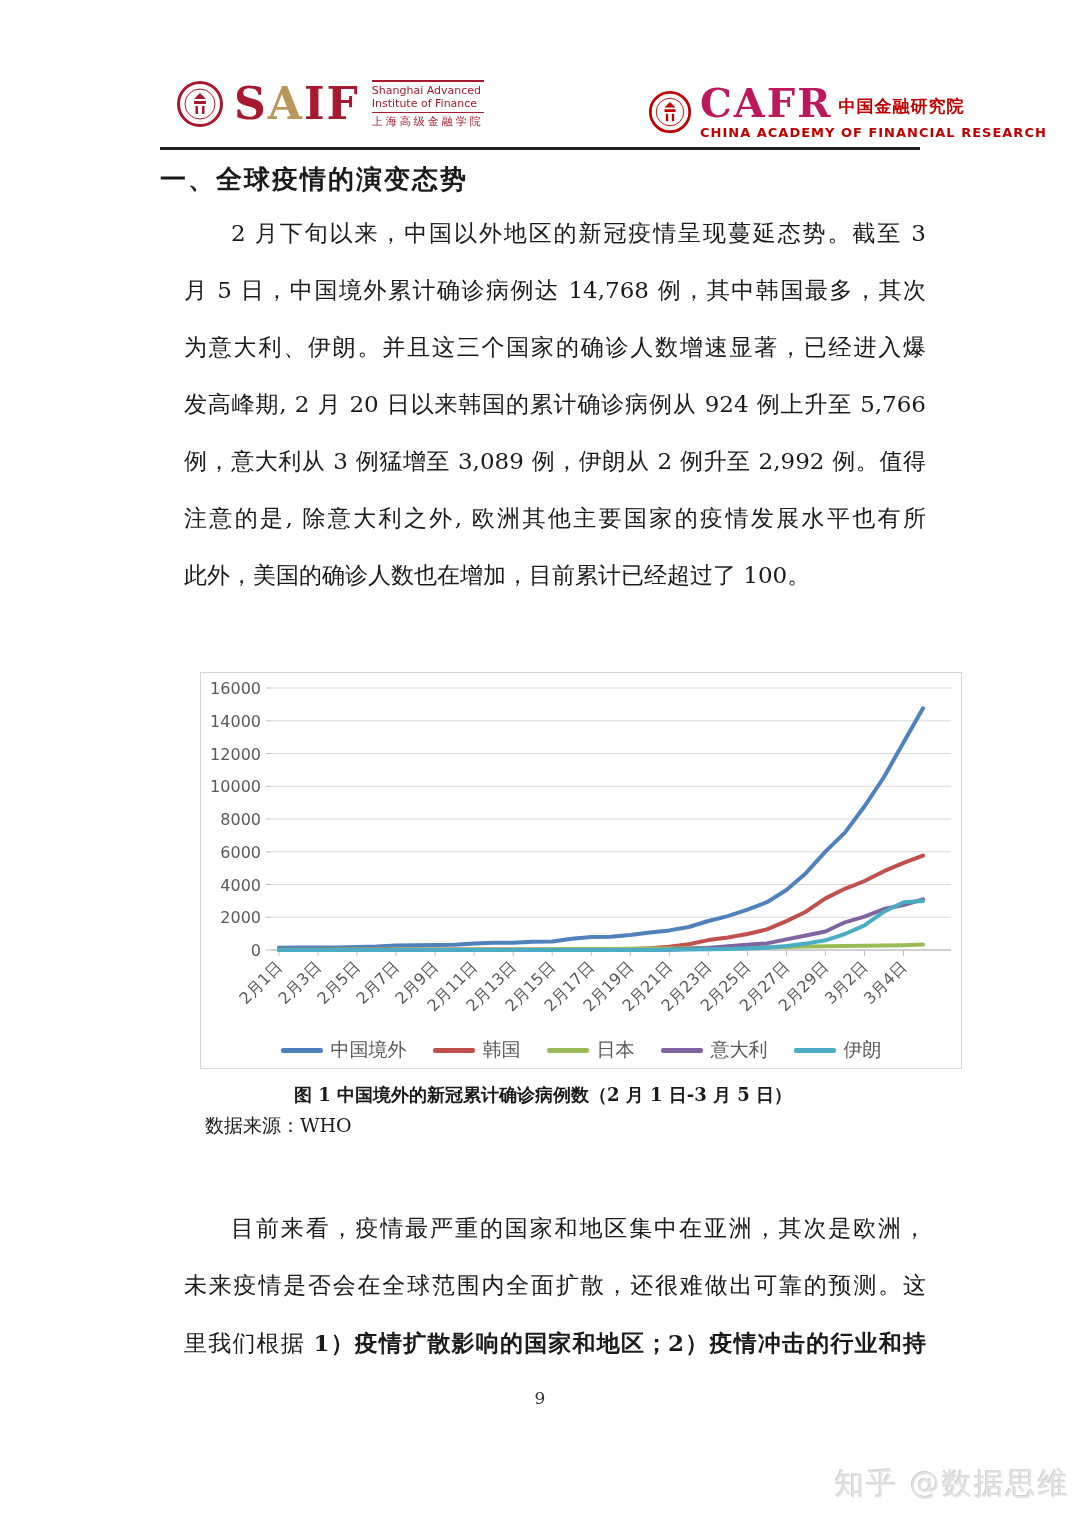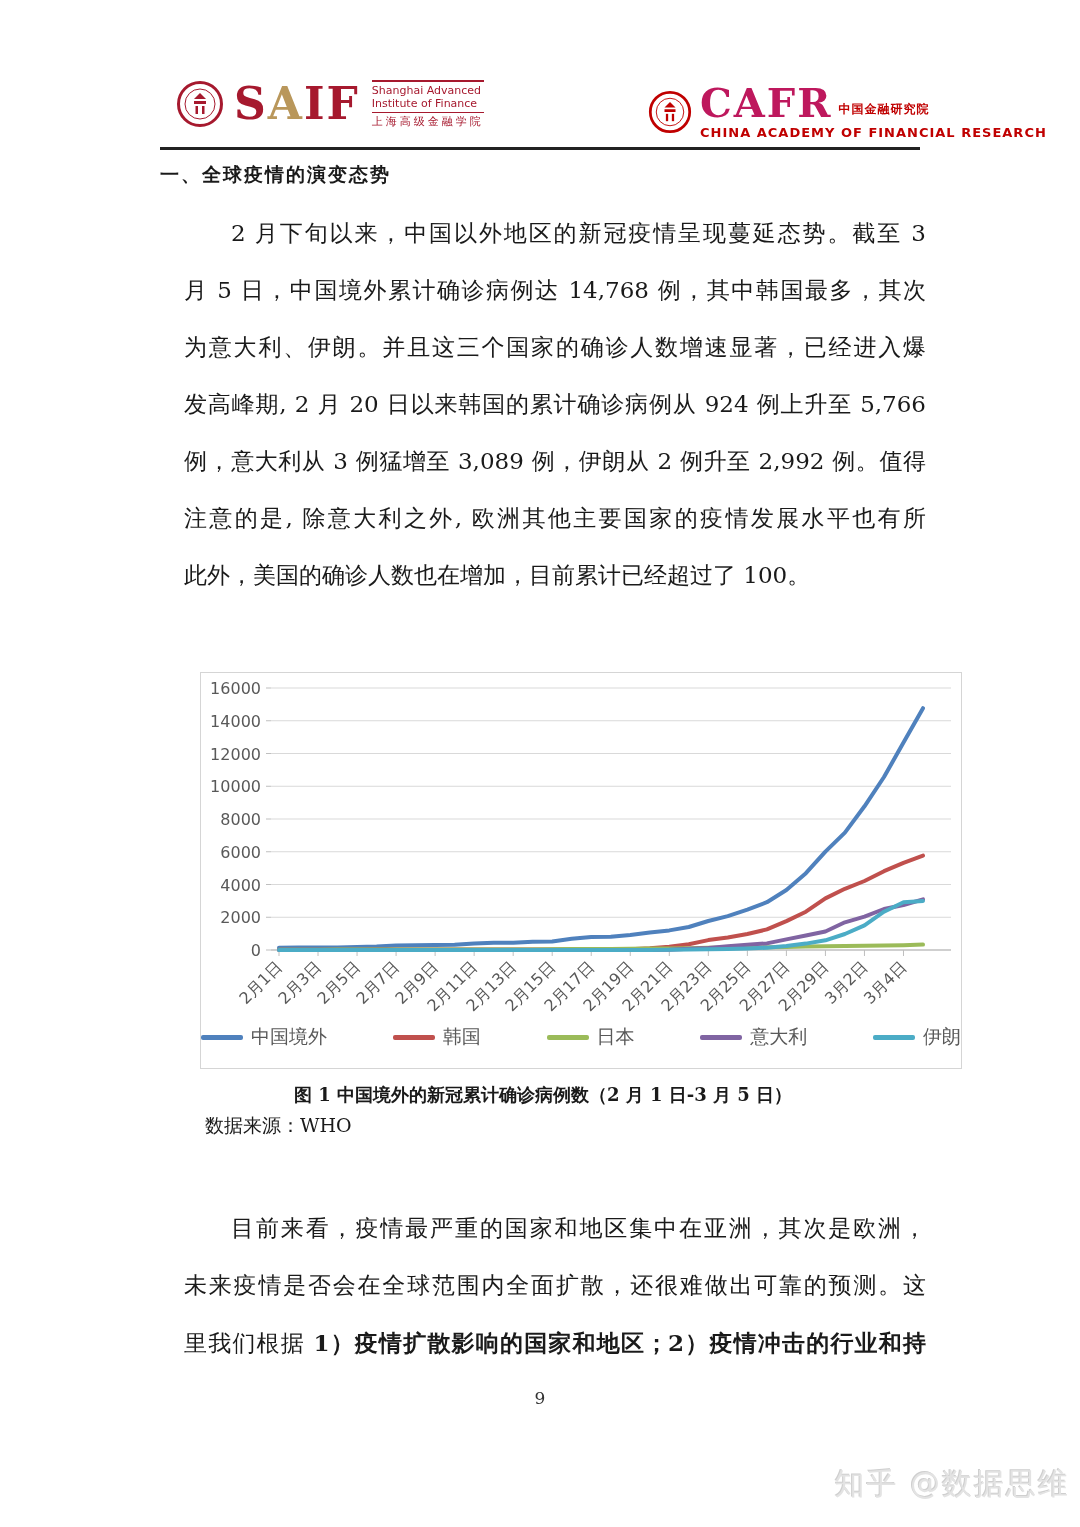--- a/index.html
+++ b/index.html
@@ -18,46 +18,46 @@
   .saif-word .red{color:#a6192e;}
   .saif-word .gold{color:#b9975b;}
   .saif-textblock{border-top:2px solid #a6192e;padding-top:2px;margin-left:2px;}
   .saif-textblock .en{color:#a6192e;font-size:11px;line-height:13px;font-family:"DejaVu Sans","Liberation Sans",sans-serif;}
   .saif-textblock .en2{border-bottom:1.5px solid #a6192e;padding-bottom:2px;margin-bottom:2px;}
   .saif-textblock .cn{color:#a6192e;font-size:11px;line-height:13px;letter-spacing:3px;}
   .logo-right{position:absolute;left:648px;top:84px;display:flex;align-items:center;gap:8px;}
   .cafr-block{display:flex;flex-direction:column;}
   .cafr-row{display:flex;align-items:flex-end;gap:6px;}
   .cafr-word{font-size:40px;font-weight:bold;color:#be185d;letter-spacing:2px;line-height:38px;}
-  .cafr-cn{color:#c00000;font-size:12px;font-weight:bold;letter-spacing:1px;padding-bottom:4px;}
+  .cafr-cn{color:#c00000;font-size:17px;font-weight:bold;letter-spacing:1px;padding-bottom:4px;}
   .cafr-en{color:#c00000;font-size:13px;font-weight:bold;letter-spacing:1px;margin-top:3px;font-family:"DejaVu Sans","Liberation Sans",sans-serif;}
   .top-rule{position:absolute;left:160px;top:147px;width:760px;height:3px;background:#222222;}
   
-  .heading{position:absolute;left:160px;top:162px;font-size:19px;font-weight:bold;letter-spacing:2px;}
+  .heading{position:absolute;left:160px;top:162px;font-size:26px;font-weight:bold;letter-spacing:2px;}
   .para{position:absolute;left:160px;width:766px;}
   .para1{top:205px;}
   .para2{top:1200px;}
   .tline{
     font-size:23px;line-height:57px;height:57px;white-space:nowrap;
     text-align:justify;text-align-last:justify;margin-left:24px;
   }
   .tline.noju{text-align:center;text-align-last:left;}
   .tline.indent{padding-left:47px;}
   .tline b{font-weight:bold;}
   
   .chart-box{
     position:absolute;left:200px;top:672px;width:762px;height:397px;
     border:1px solid #d5d5d5;background:#ffffff;box-sizing:border-box;
   }
   .chart-box svg{display:block;}
   .ylab{font-family:"DejaVu Sans","Liberation Sans",sans-serif;font-size:16px;fill:#595959;}
   .xlab{font-family:"DejaVu Sans","Liberation Sans",sans-serif;font-size:16px;fill:#595959;}
   .chart-legend{
-    position:absolute;left:0;bottom:18px;width:100%;
-    display:flex;justify-content:space-between;align-items:center;gap:12px;
+    position:absolute;left:0;bottom:5px;width:100%;
+    display:flex;justify-content:center;align-items:center;gap:26px;
   }
   .legend-item{display:flex;align-items:center;gap:8px;}
   .legend-swatch{display:inline-block;width:42px;height:5px;border-radius:2px;}
   .legend-label{font-size:19px;color:#595959;}
   .fig-caption{
     position:absolute;left:160px;top:1083px;width:766px;
     text-align:center;font-size:18px;font-weight:bold;line-height:24px;
   }
   .fig-source{position:absolute;left:205px;top:1112px;font-size:19px;line-height:26px;}
   

